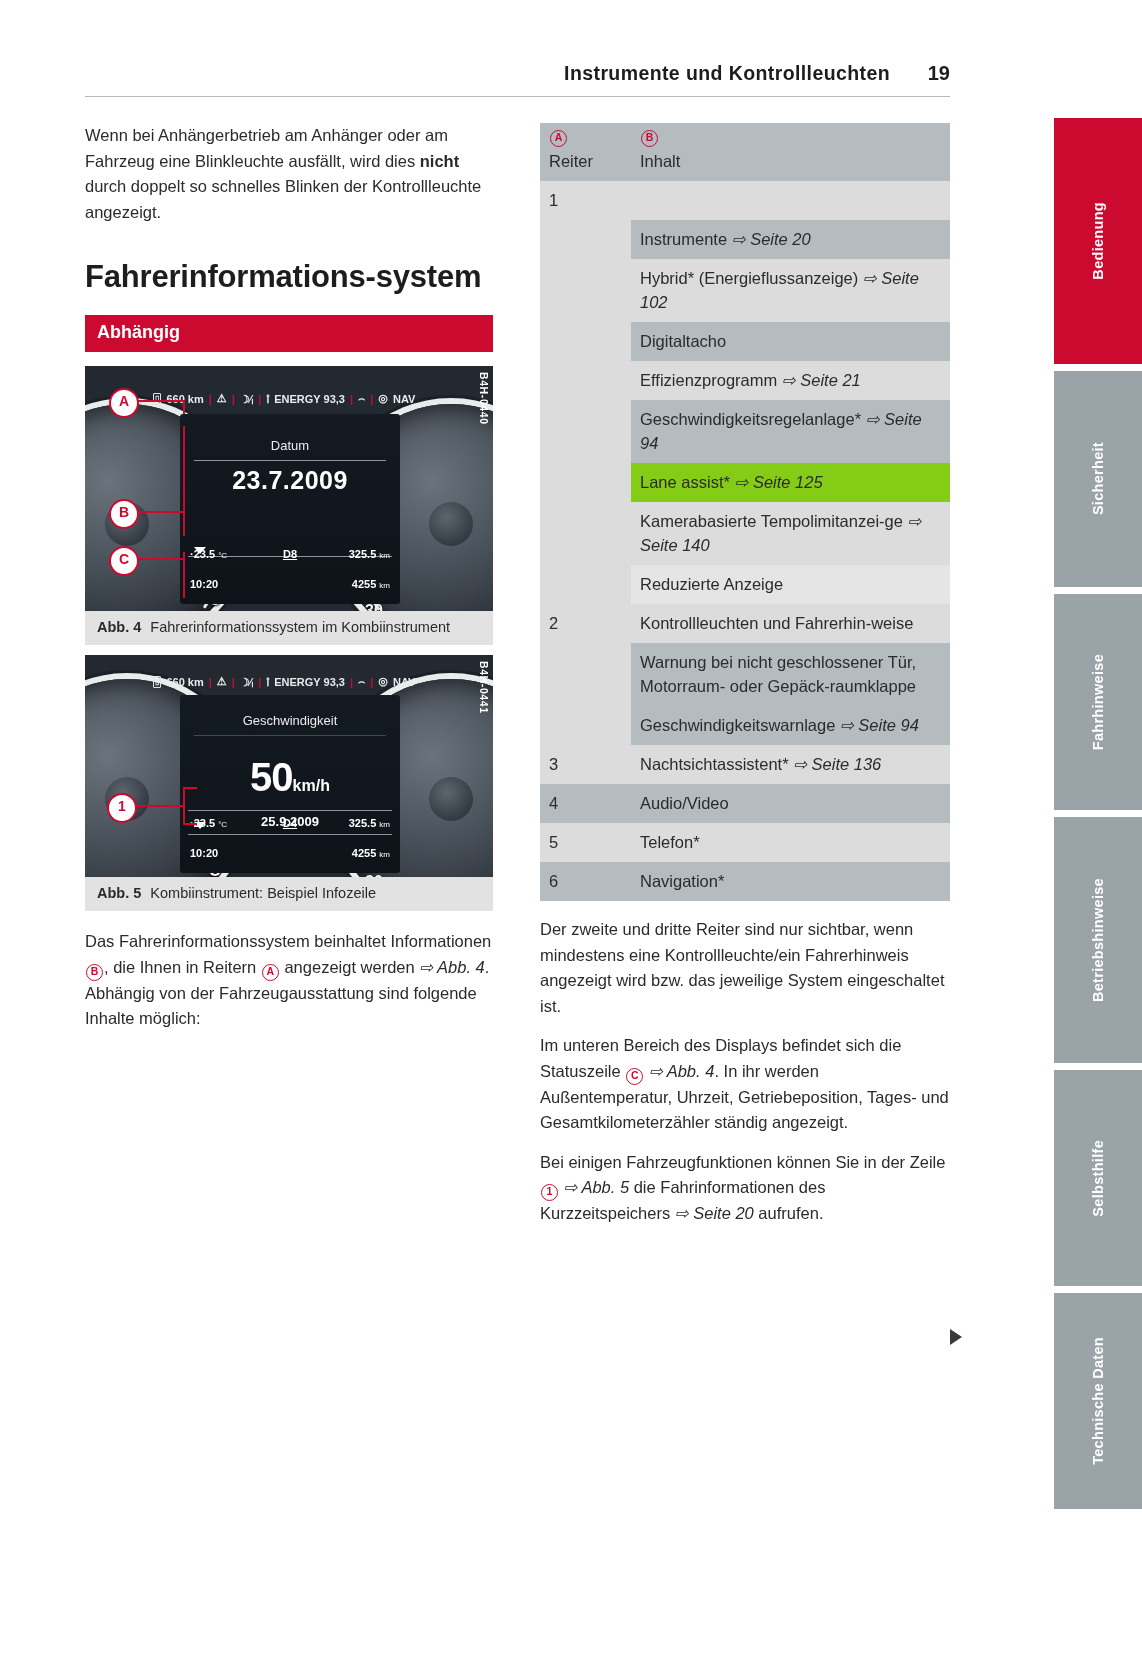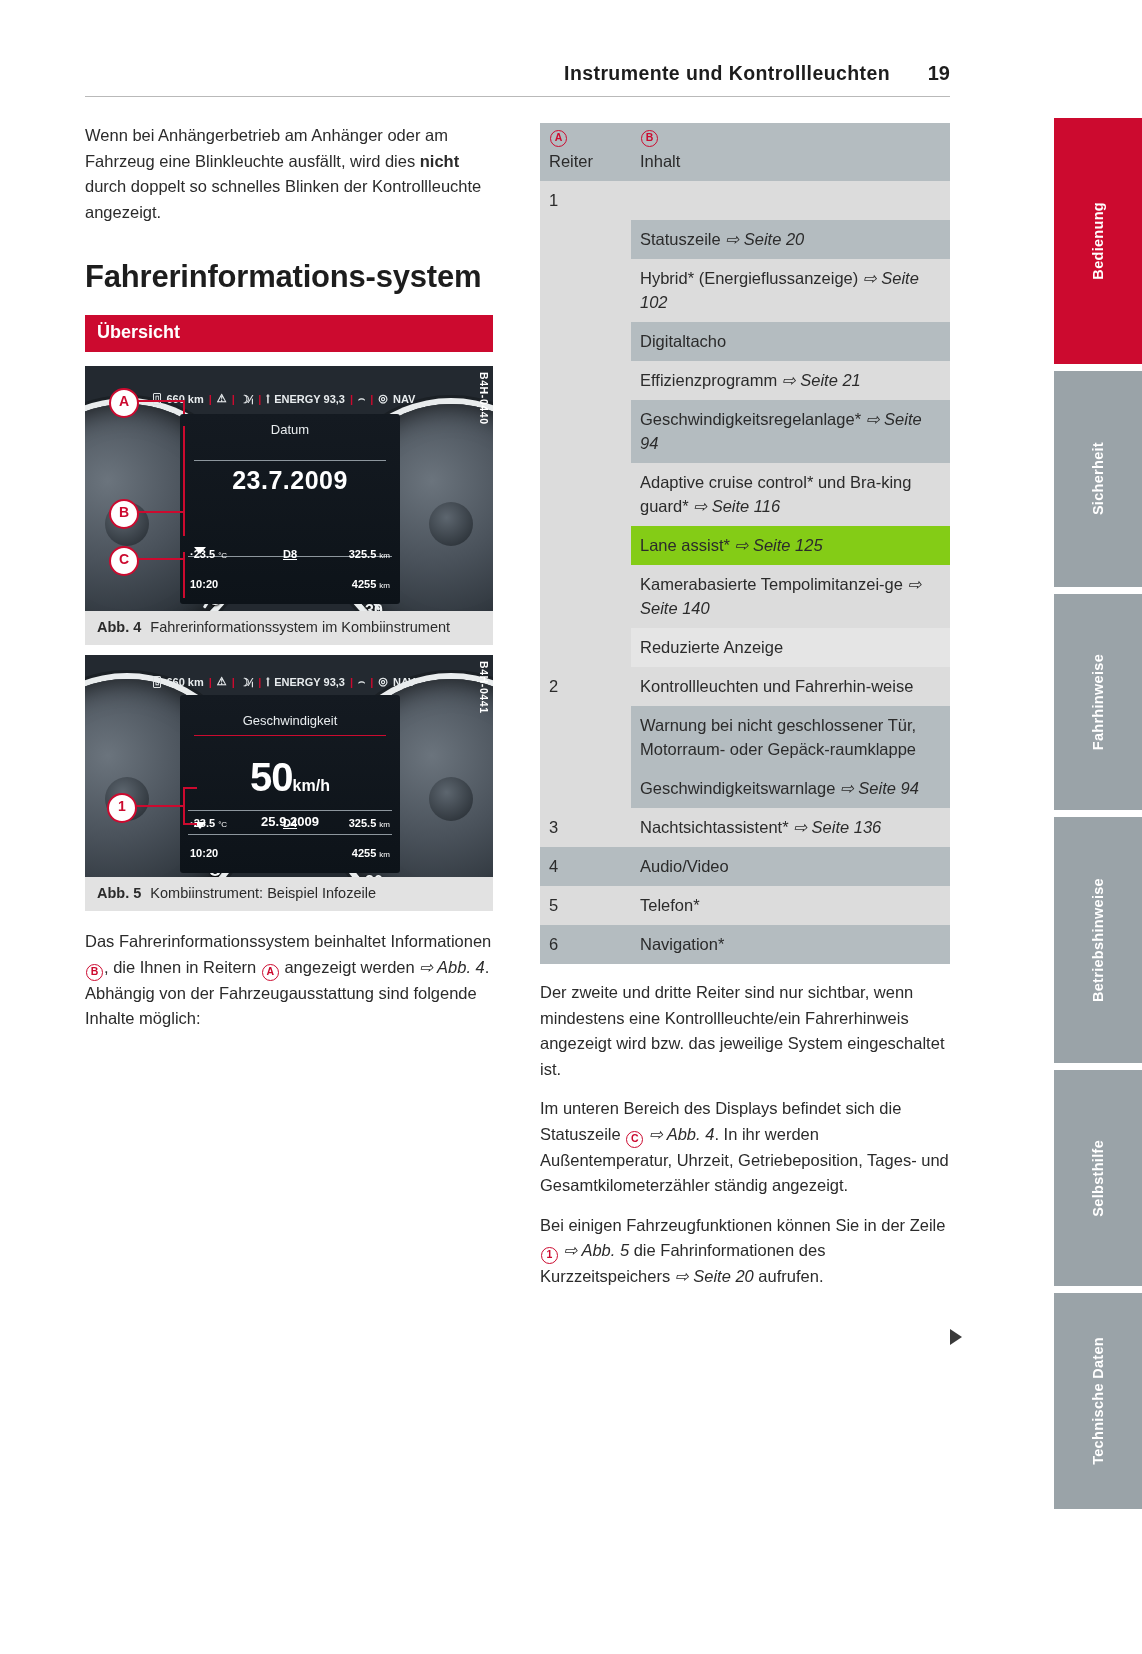--- a/index.html
+++ b/index.html
@@ -101,21 +101,21 @@
     display:flex;align-items:center;gap:5px;
     color:#e8ecee;font-size:11px;font-weight:bold;
     white-space:nowrap;
   }
   .sb-sep{color:#cc0a2f;font-weight:bold;}
   .sb-box{
     border:1px solid #dfe3e5;font-size:8px;padding:0 1px;border-radius:1px;
     line-height:10px;
   }
   .mfd-title{
-    position:absolute;left:0;right:0;top:8px;text-align:center;
+    position:absolute;left:0;right:0;top:24px;text-align:center;
     color:#e8ecee;font-size:13px;
   }
   .mfd-rule{position:absolute;left:14px;right:14px;top:46px;height:1px;background:#8d969d;}
   .mfd-value{
     position:absolute;left:0;right:0;top:52px;text-align:center;
     color:#ffffff;font-size:25px;font-weight:bold;letter-spacing:.5px;
   }
   .mfd-speed{
     position:absolute;left:0;right:0;top:60px;text-align:center;
     color:#ffffff;font-weight:bold;
@@ -205,21 +205,21 @@
     <div class="header-page">19</div>
   </div>
   <div class="header-rule"></div>
 
   <div class="col-left">
 
     <p class="body-text"><span>Wenn bei Anhängerbetrieb am Anhänger oder am Fahrzeug eine Blinkleuchte ausfällt, wird dies </span><b>nicht</b><span> durch doppelt so schnelles Blinken der Kontrollleuchte angezeigt.</span></p>
 
     <div class="h1">Fahrerinformations-system</div>
 
-    <div class="redbar">Übersicht</div>
+    <div class="redbar">Abhängig</div>
 
     <div class="figure">
       <div class="fig-img">
         <div class="cluster">
 
           <div class="gauge left">
             <div class="hub"></div>
             <div class="gnum" style="right:18px;top:52px;font-size:19px;">5</div>
             <div class="gnum" style="right:10px;top:96px;font-size:21px;">6</div>
             <div class="gnum" style="right:12px;top:140px;font-size:21px;">7</div>
@@ -414,41 +414,37 @@
             <span>Inhalt</span>
           </td>
         </tr>
 
         <tr>
           <td class="cell-num">1</td>
           <td class="bold" style="background:#dcdcdc;"></td>
         </tr>
         <tr>
           <td class="cell-num"></td>
-          <td style="background:#b4bcc0;"><span>Statuszeile </span><i>⇨ Seite 20</i></td>
+          <td style="background:#b4bcc0;"><span>Instrumente </span><i>⇨ Seite 20</i></td>
         </tr>
         <tr>
           <td class="cell-num"></td>
           <td style="background:#dcdcdc;"><span>Hybrid* (Energieflussanzeige) </span><i>⇨ Seite 102</i></td>
         </tr>
         <tr>
           <td class="cell-num"></td>
           <td style="background:#b4bcc0;">Digitaltacho</td>
         </tr>
         <tr>
           <td class="cell-num"></td>
           <td style="background:#dcdcdc;"><span>Effizienzprogramm </span><i>⇨ Seite 21</i></td>
         </tr>
         <tr>
           <td class="cell-num"></td>
           <td style="background:#b4bcc0;"><span>Geschwindigkeitsregelanlage* </span><i>⇨ Seite 94</i></td>
-        </tr>
-        <tr>
-          <td class="cell-num"></td>
-          <td style="background:#dcdcdc;"><span>Adaptive cruise control* und Bra-king guard* </span><i>⇨ Seite 116</i></td>
         </tr>
         <tr>
           <td class="cell-num"></td>
           <td style="background:#84cc16;"><span>Lane assist* </span><i>⇨ Seite 125</i></td>
         </tr>
         <tr>
           <td class="cell-num"></td>
           <td style="background:#dcdcdc;"><span>Kamerabasierte Tempolimitanzei-ge </span><i>⇨ Seite 140</i></td>
         </tr>
         <tr>

